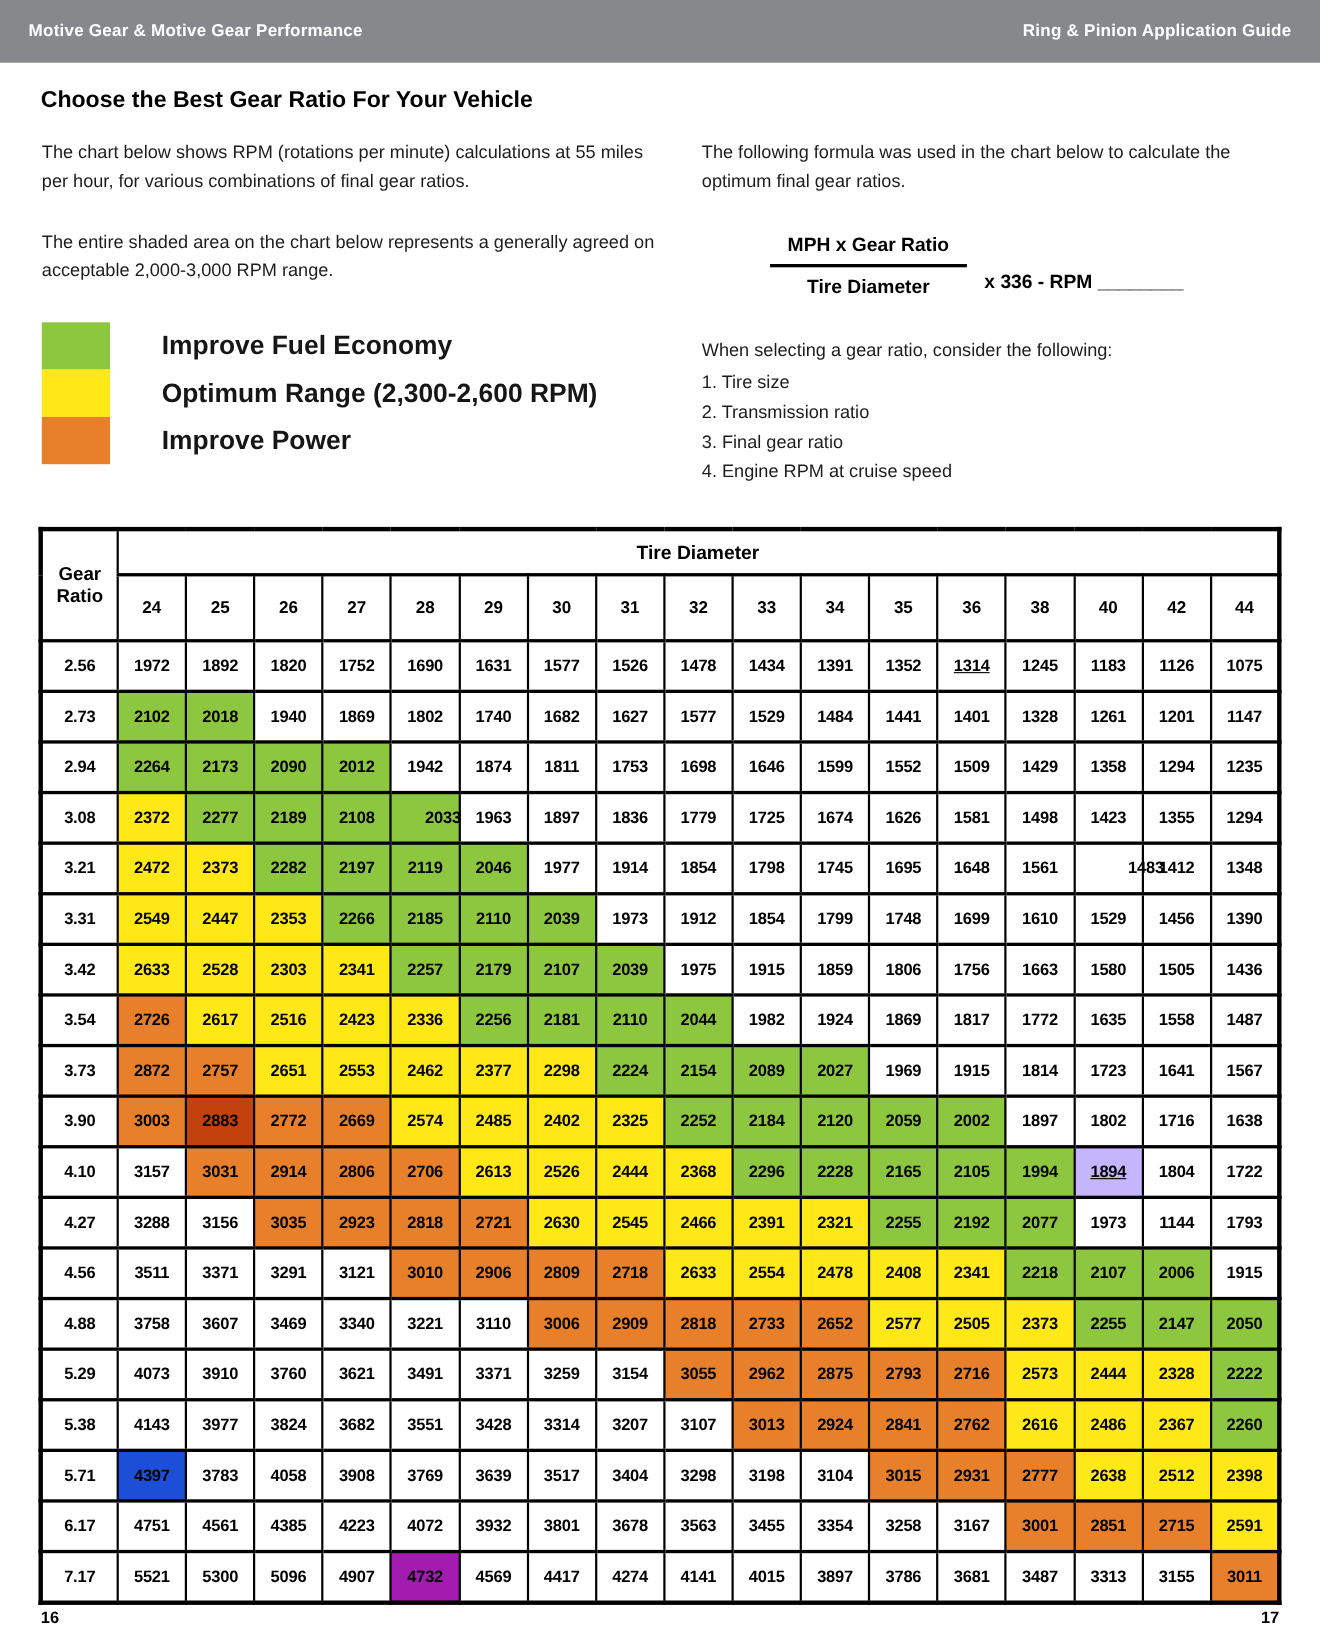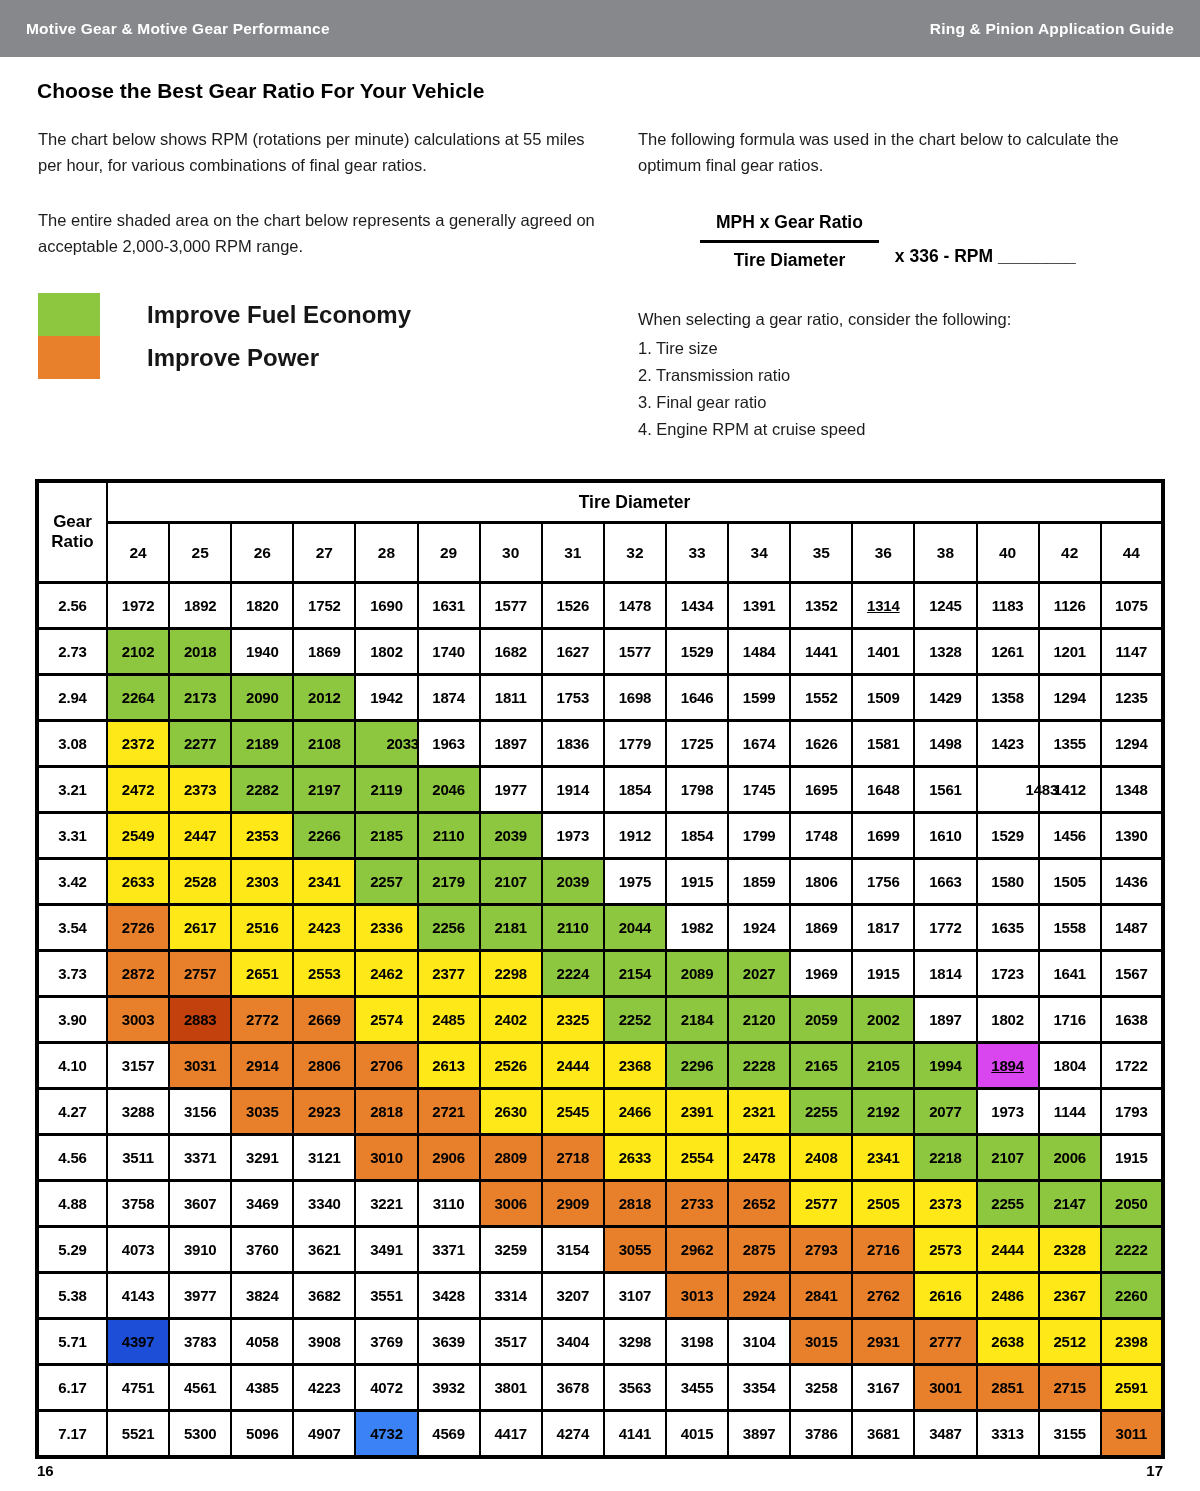--- a/index.html
+++ b/index.html
@@ -97,20 +97,24 @@
 <h1 class="page-title">Choose the Best Gear Ratio For Your Vehicle</h1>
 
 <div class="cols">
   <div class="col-left">
     <p class="body">The chart below shows RPM (rotations per minute) calculations at 55 miles per hour, for various combinations of final gear ratios.</p>
     <p class="body">The entire shaded area on the chart below represents a generally agreed on acceptable 2,000-3,000 RPM range.</p>
     <div class="legend">
         <div class="legend-row">
           <span class="legend-swatch" style="background: rgb(141, 198, 63);"></span>
           <span class="legend-label">Improve Fuel Economy</span>
+        </div>
+        <div class="legend-row">
+          <span class="legend-swatch" style="background: rgb(255, 232, 23);"></span>
+          <span class="legend-label">Optimum Range (2,300-2,600 RPM)</span>
         </div>
         <div class="legend-row">
           <span class="legend-swatch" style="background: rgb(232, 128, 43);"></span>
           <span class="legend-label">Improve Power</span>
         </div>
       </div>
   </div>
   <div class="col-right">
     <p class="body">The following formula was used in the chart below to calculate the optimum final gear ratios.</p>
     <div class="formula">
@@ -386,21 +390,21 @@
         <td style="background: rgb(232, 128, 43);">2706</td>
         <td style="background: rgb(255, 232, 23);">2613</td>
         <td style="background: rgb(255, 232, 23);">2526</td>
         <td style="background: rgb(255, 232, 23);">2444</td>
         <td style="background: rgb(255, 232, 23);">2368</td>
         <td style="background: rgb(141, 198, 63);">2296</td>
         <td style="background: rgb(141, 198, 63);">2228</td>
         <td style="background: rgb(141, 198, 63);">2165</td>
         <td style="background: rgb(141, 198, 63);">2105</td>
         <td style="background: rgb(141, 198, 63);">1994</td>
-        <td style="background: #d946ef; text-decoration: underline;">1894</td>
+        <td style="background: #c4b5fd; text-decoration: underline;">1894</td>
         <td style="background: rgb(255, 255, 255);">1804</td>
         <td style="background: rgb(255, 255, 255);">1722</td>
       </tr>
       <tr>
         <td class="ratio">4.27</td>
         <td style="background: rgb(255, 255, 255);">3288</td>
         <td style="background: rgb(255, 255, 255);">3156</td>
         <td style="background: rgb(232, 128, 43);">3035</td>
         <td style="background: rgb(232, 128, 43);">2923</td>
         <td style="background: rgb(232, 128, 43);">2818</td>
@@ -536,21 +540,21 @@
         <td style="background: rgb(232, 128, 43);">2851</td>
         <td style="background: rgb(232, 128, 43);">2715</td>
         <td style="background: rgb(255, 232, 23);">2591</td>
       </tr>
       <tr>
         <td class="ratio">7.17</td>
         <td style="background: rgb(255, 255, 255);">5521</td>
         <td style="background: rgb(255, 255, 255);">5300</td>
         <td style="background: rgb(255, 255, 255);">5096</td>
         <td style="background: rgb(255, 255, 255);">4907</td>
-        <td style="background: #3b82f6;">4732</td>
+        <td style="background: #a21caf;">4732</td>
         <td style="background: rgb(255, 255, 255);">4569</td>
         <td style="background: rgb(255, 255, 255);">4417</td>
         <td style="background: rgb(255, 255, 255);">4274</td>
         <td style="background: rgb(255, 255, 255);">4141</td>
         <td style="background: rgb(255, 255, 255);">4015</td>
         <td style="background: rgb(255, 255, 255);">3897</td>
         <td style="background: rgb(255, 255, 255);">3786</td>
         <td style="background: rgb(255, 255, 255);">3681</td>
         <td style="background: rgb(255, 255, 255);">3487</td>
         <td style="background: rgb(255, 255, 255);">3313</td>

